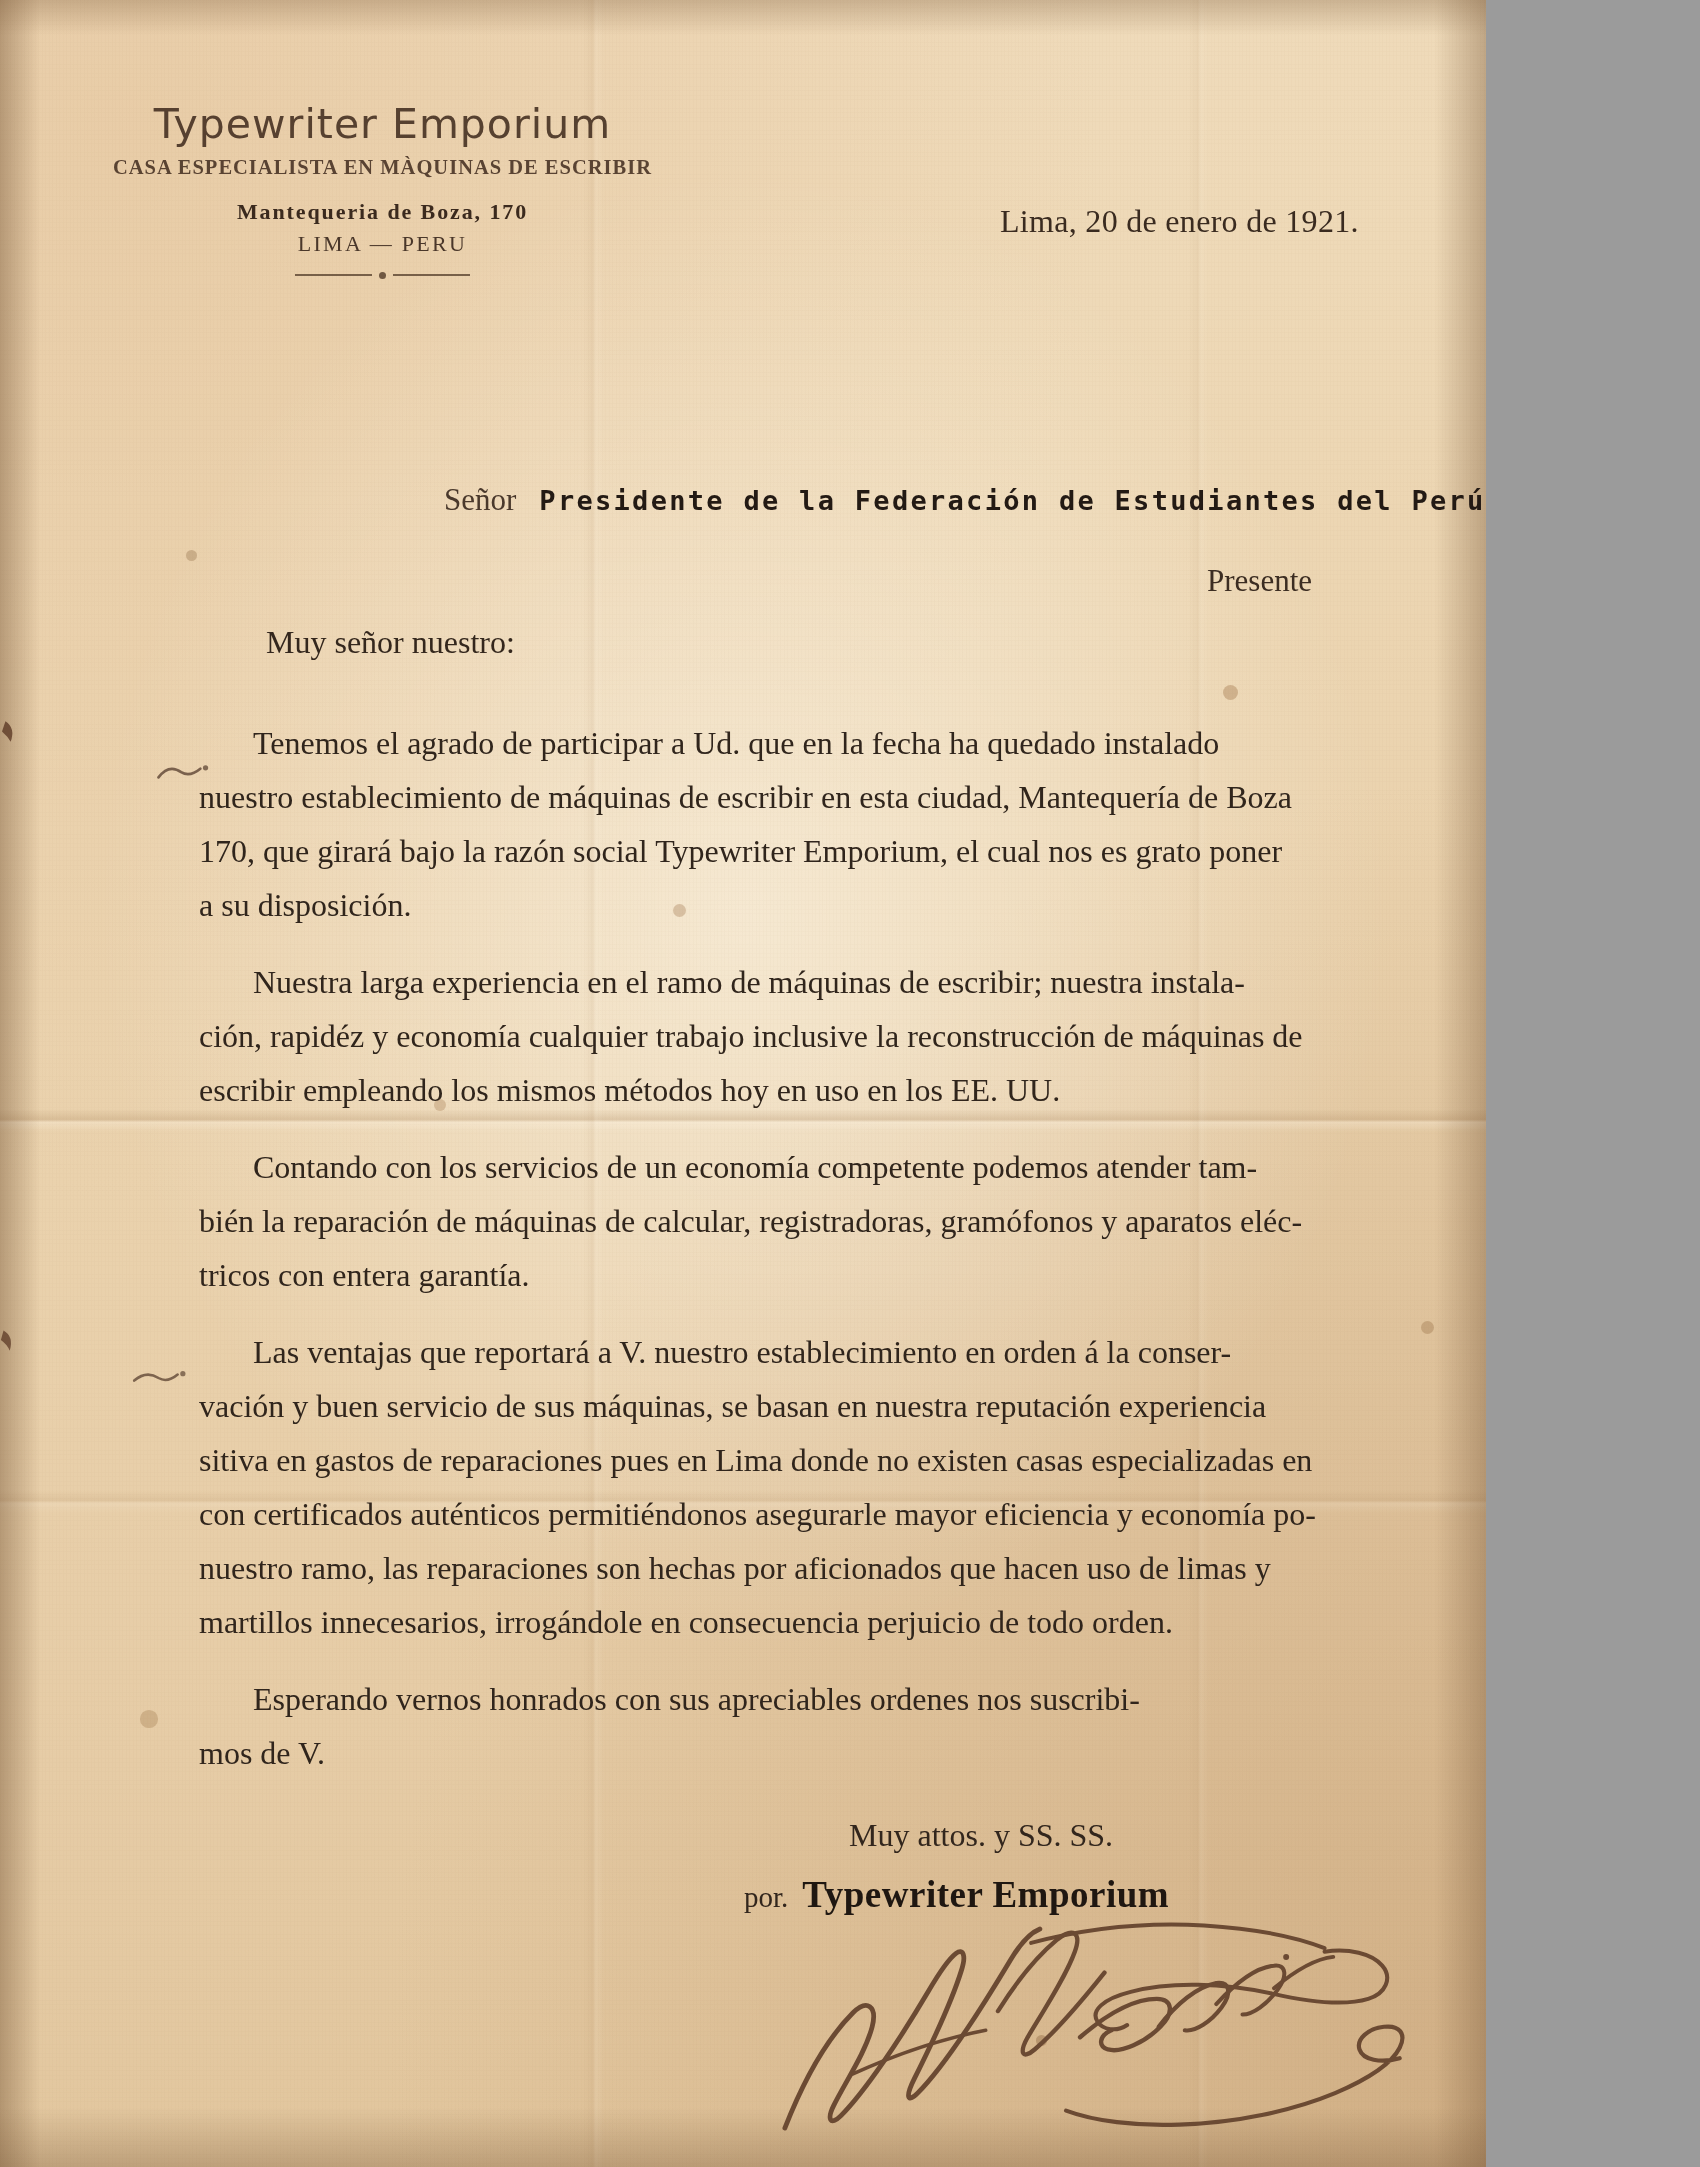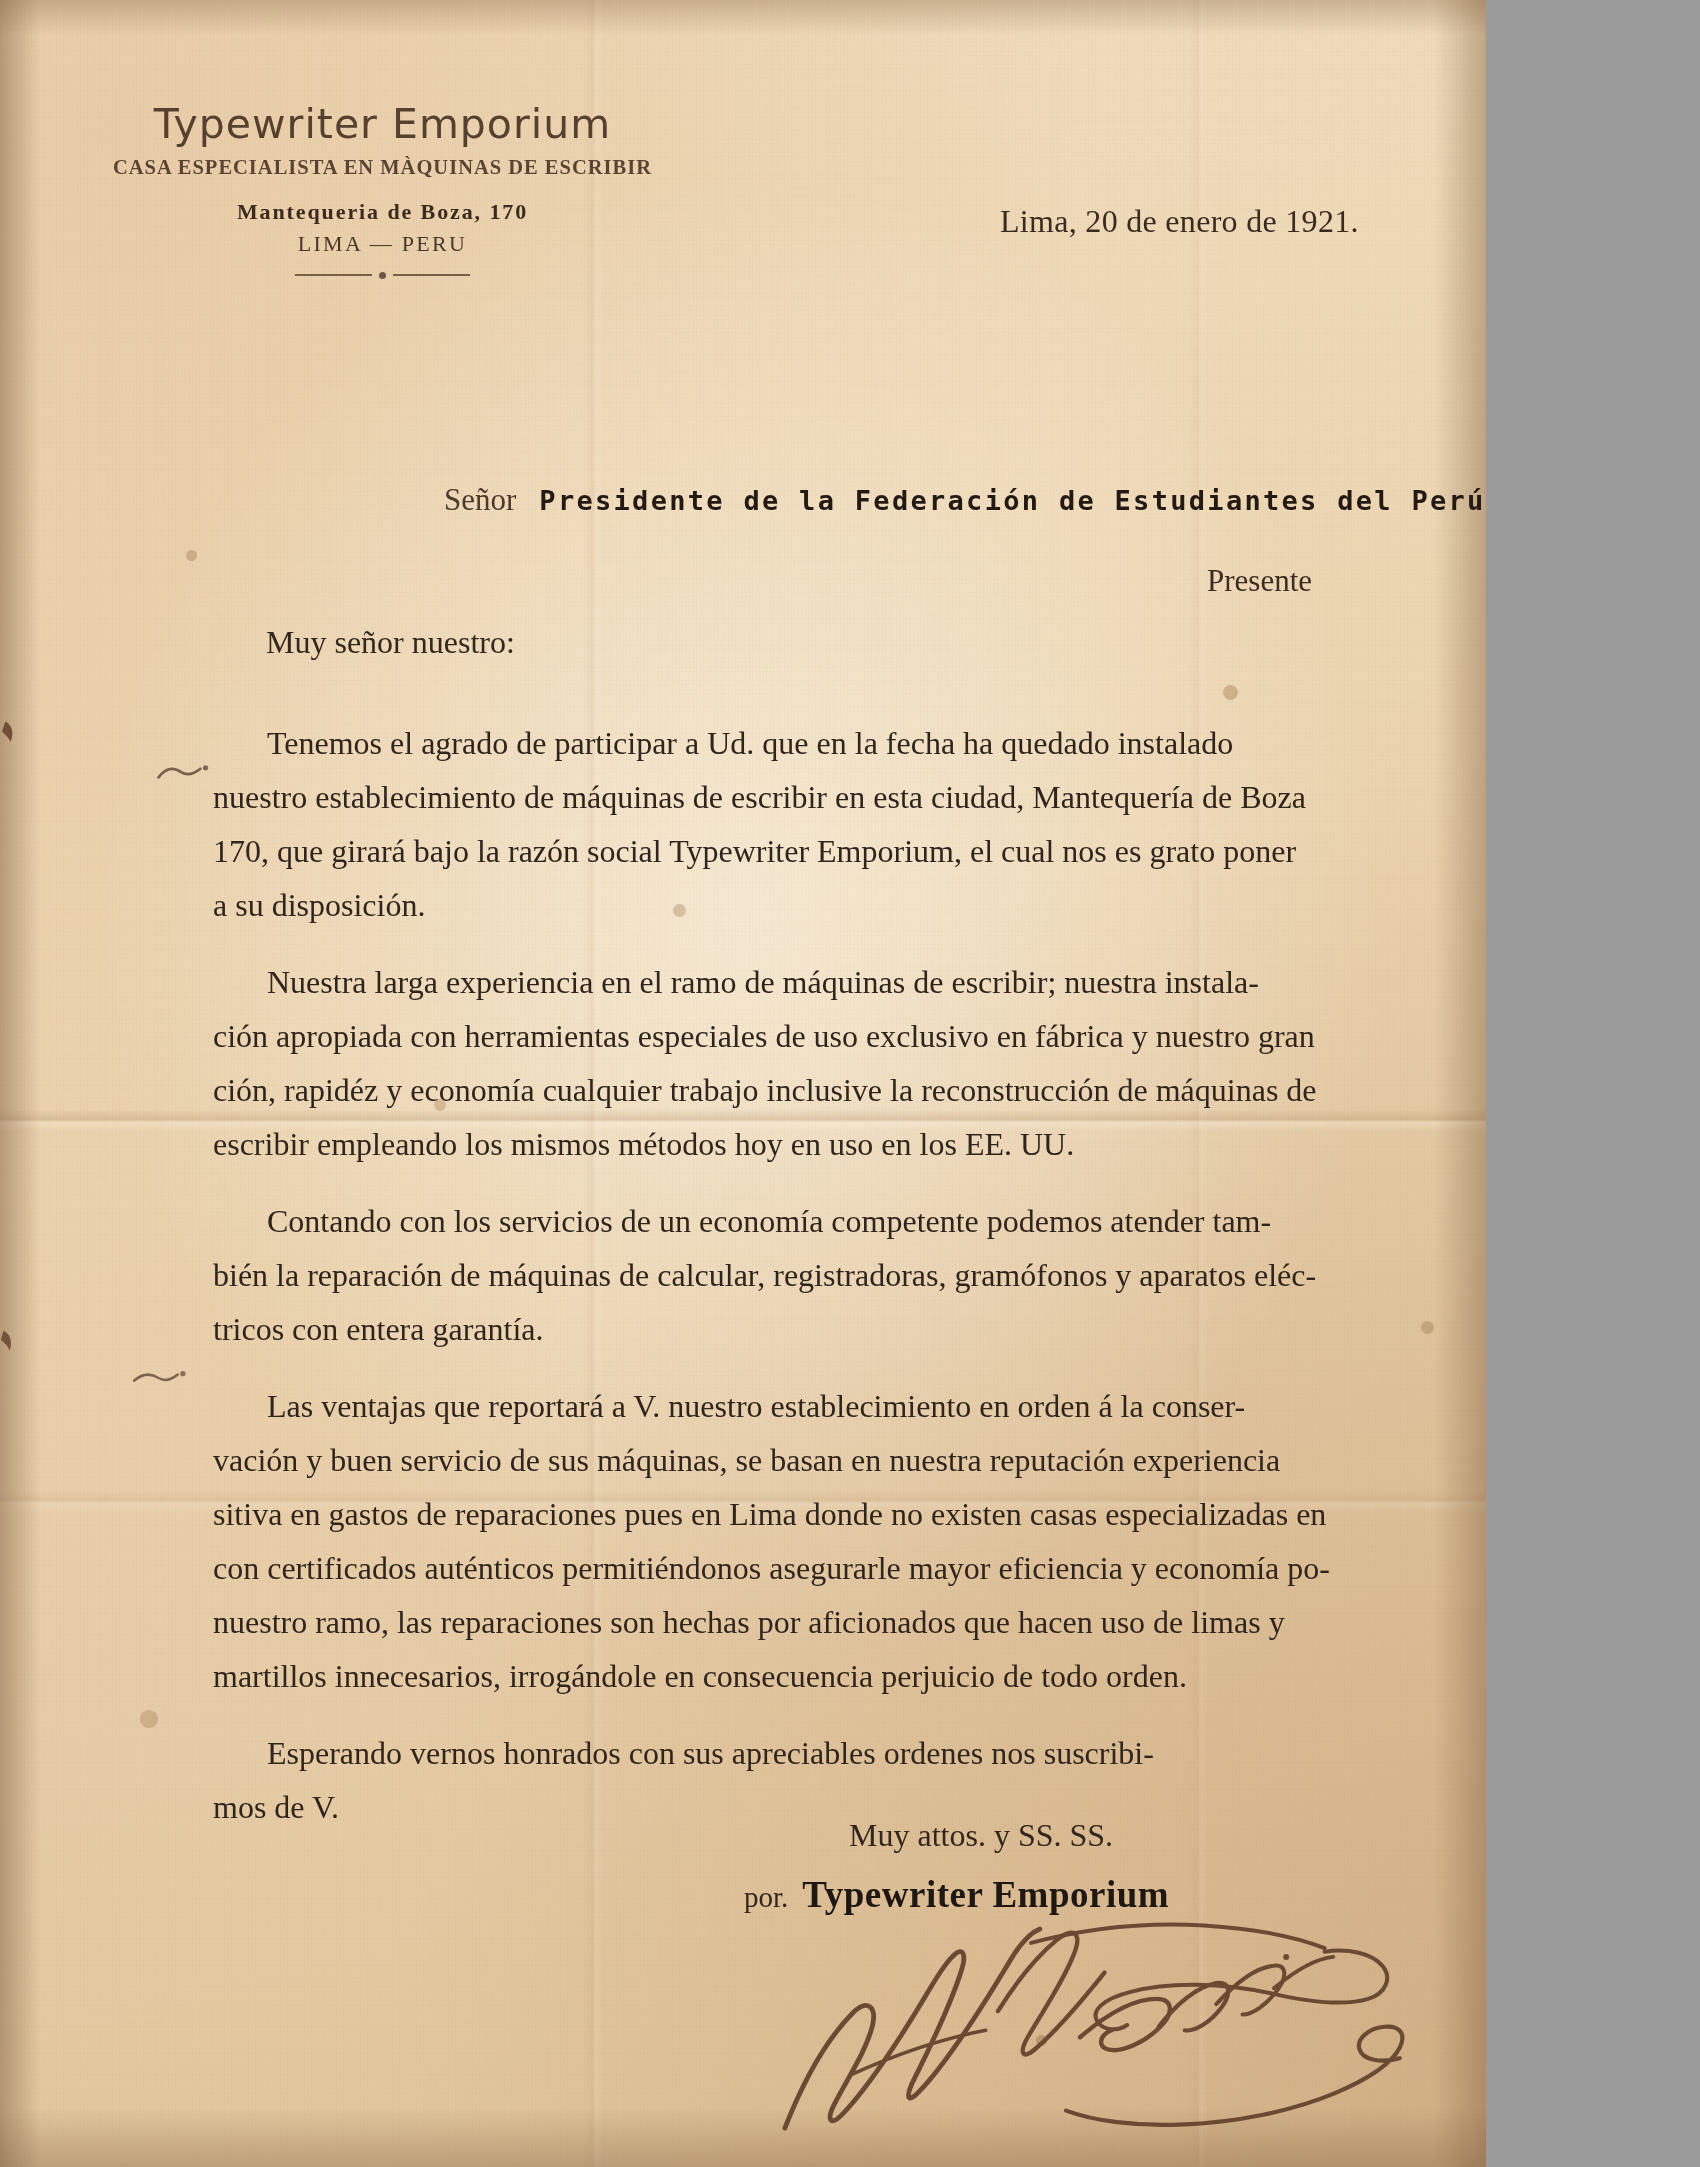--- a/index.html
+++ b/index.html
@@ -186,21 +186,20 @@
   }
   .para {
     font-size: 32px;
     line-height: 54px;
     color: #30251c;
     margin: 0 0 23px 0;
   }
   .para .ln {
     display: block;
     white-space: nowrap;
-    margin-left: 14px;
   }
   .para .ln.first { text-indent: 54px; }
 
   
   #closing-line {
     position: absolute;
     left: 849px;
     top: 1817px;
     font-size: 32px;
     color: #32261d;
@@ -298,21 +297,20 @@
 
   <div id="body-text">
       <p class="para">
         <span class="ln first">Tenemos el agrado de participar a Ud. que en la fecha  ha  quedado  instalado</span>
         <span class="ln">nuestro establecimiento de máquinas de  escribir en esta ciudad, Mantequería de  Boza</span>
         <span class="ln">170, que girará bajo la  razón social Typewriter Emporium, el cual nos es grato  poner</span>
         <span class="ln">a su disposición.</span>
       </p>
       <p class="para">
         <span class="ln first">Nuestra larga experiencia en el  ramo de máquinas de escribir;  nuestra instala-</span>
-        <span class="ln">ción apropiada con herramientas especiales de uso  exclusivo en fábrica y nuestro  gran</span>
         <span class="ln">ción, rapidéz y economía cualquier trabajo inclusive la reconstrucción de  máquinas  de</span>
         <span class="ln">escribir empleando los mismos  métodos hoy  en uso en los EE. UU.</span>
       </p>
       <p class="para">
         <span class="ln first">Contando con los servicios de un  economía competente podemos  atender  tam-</span>
         <span class="ln">bién la reparación de máquinas de calcular, registradoras, gramófonos y aparatos eléc-</span>
         <span class="ln">tricos con entera garantía.</span>
       </p>
       <p class="para">
         <span class="ln first">Las ventajas que reportará a V. nuestro establecimiento en orden  á la conser-</span>

